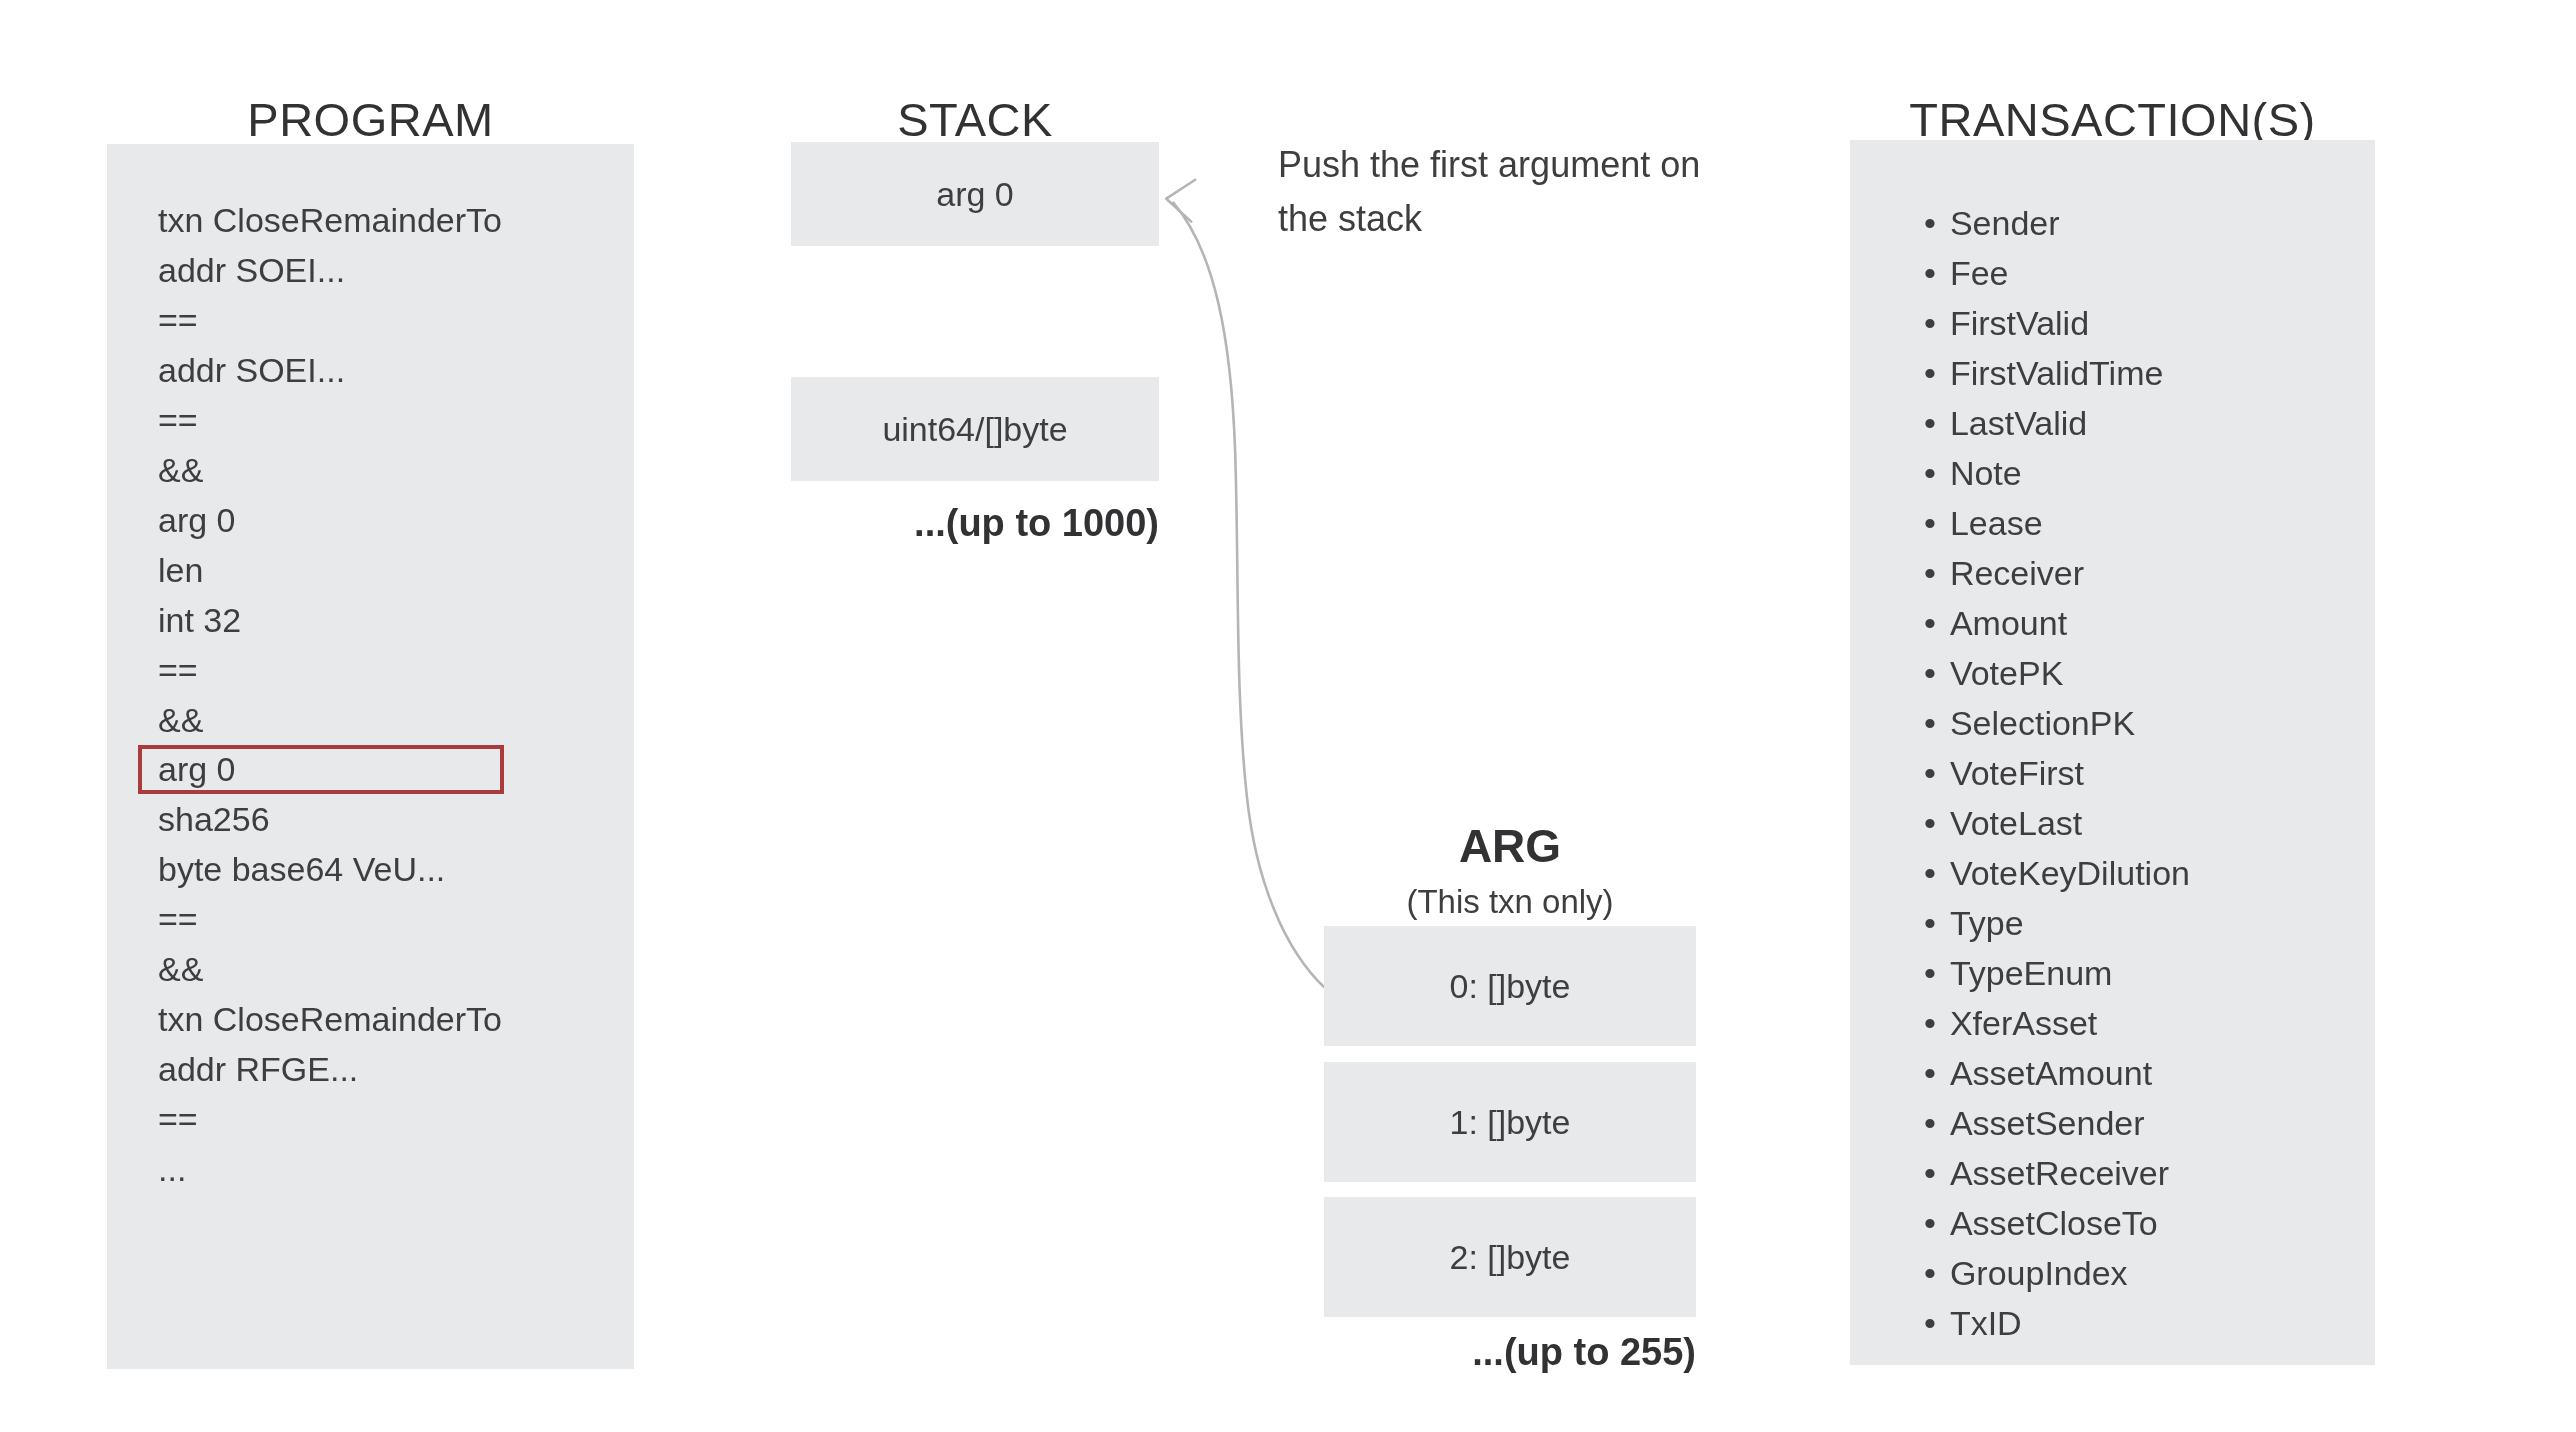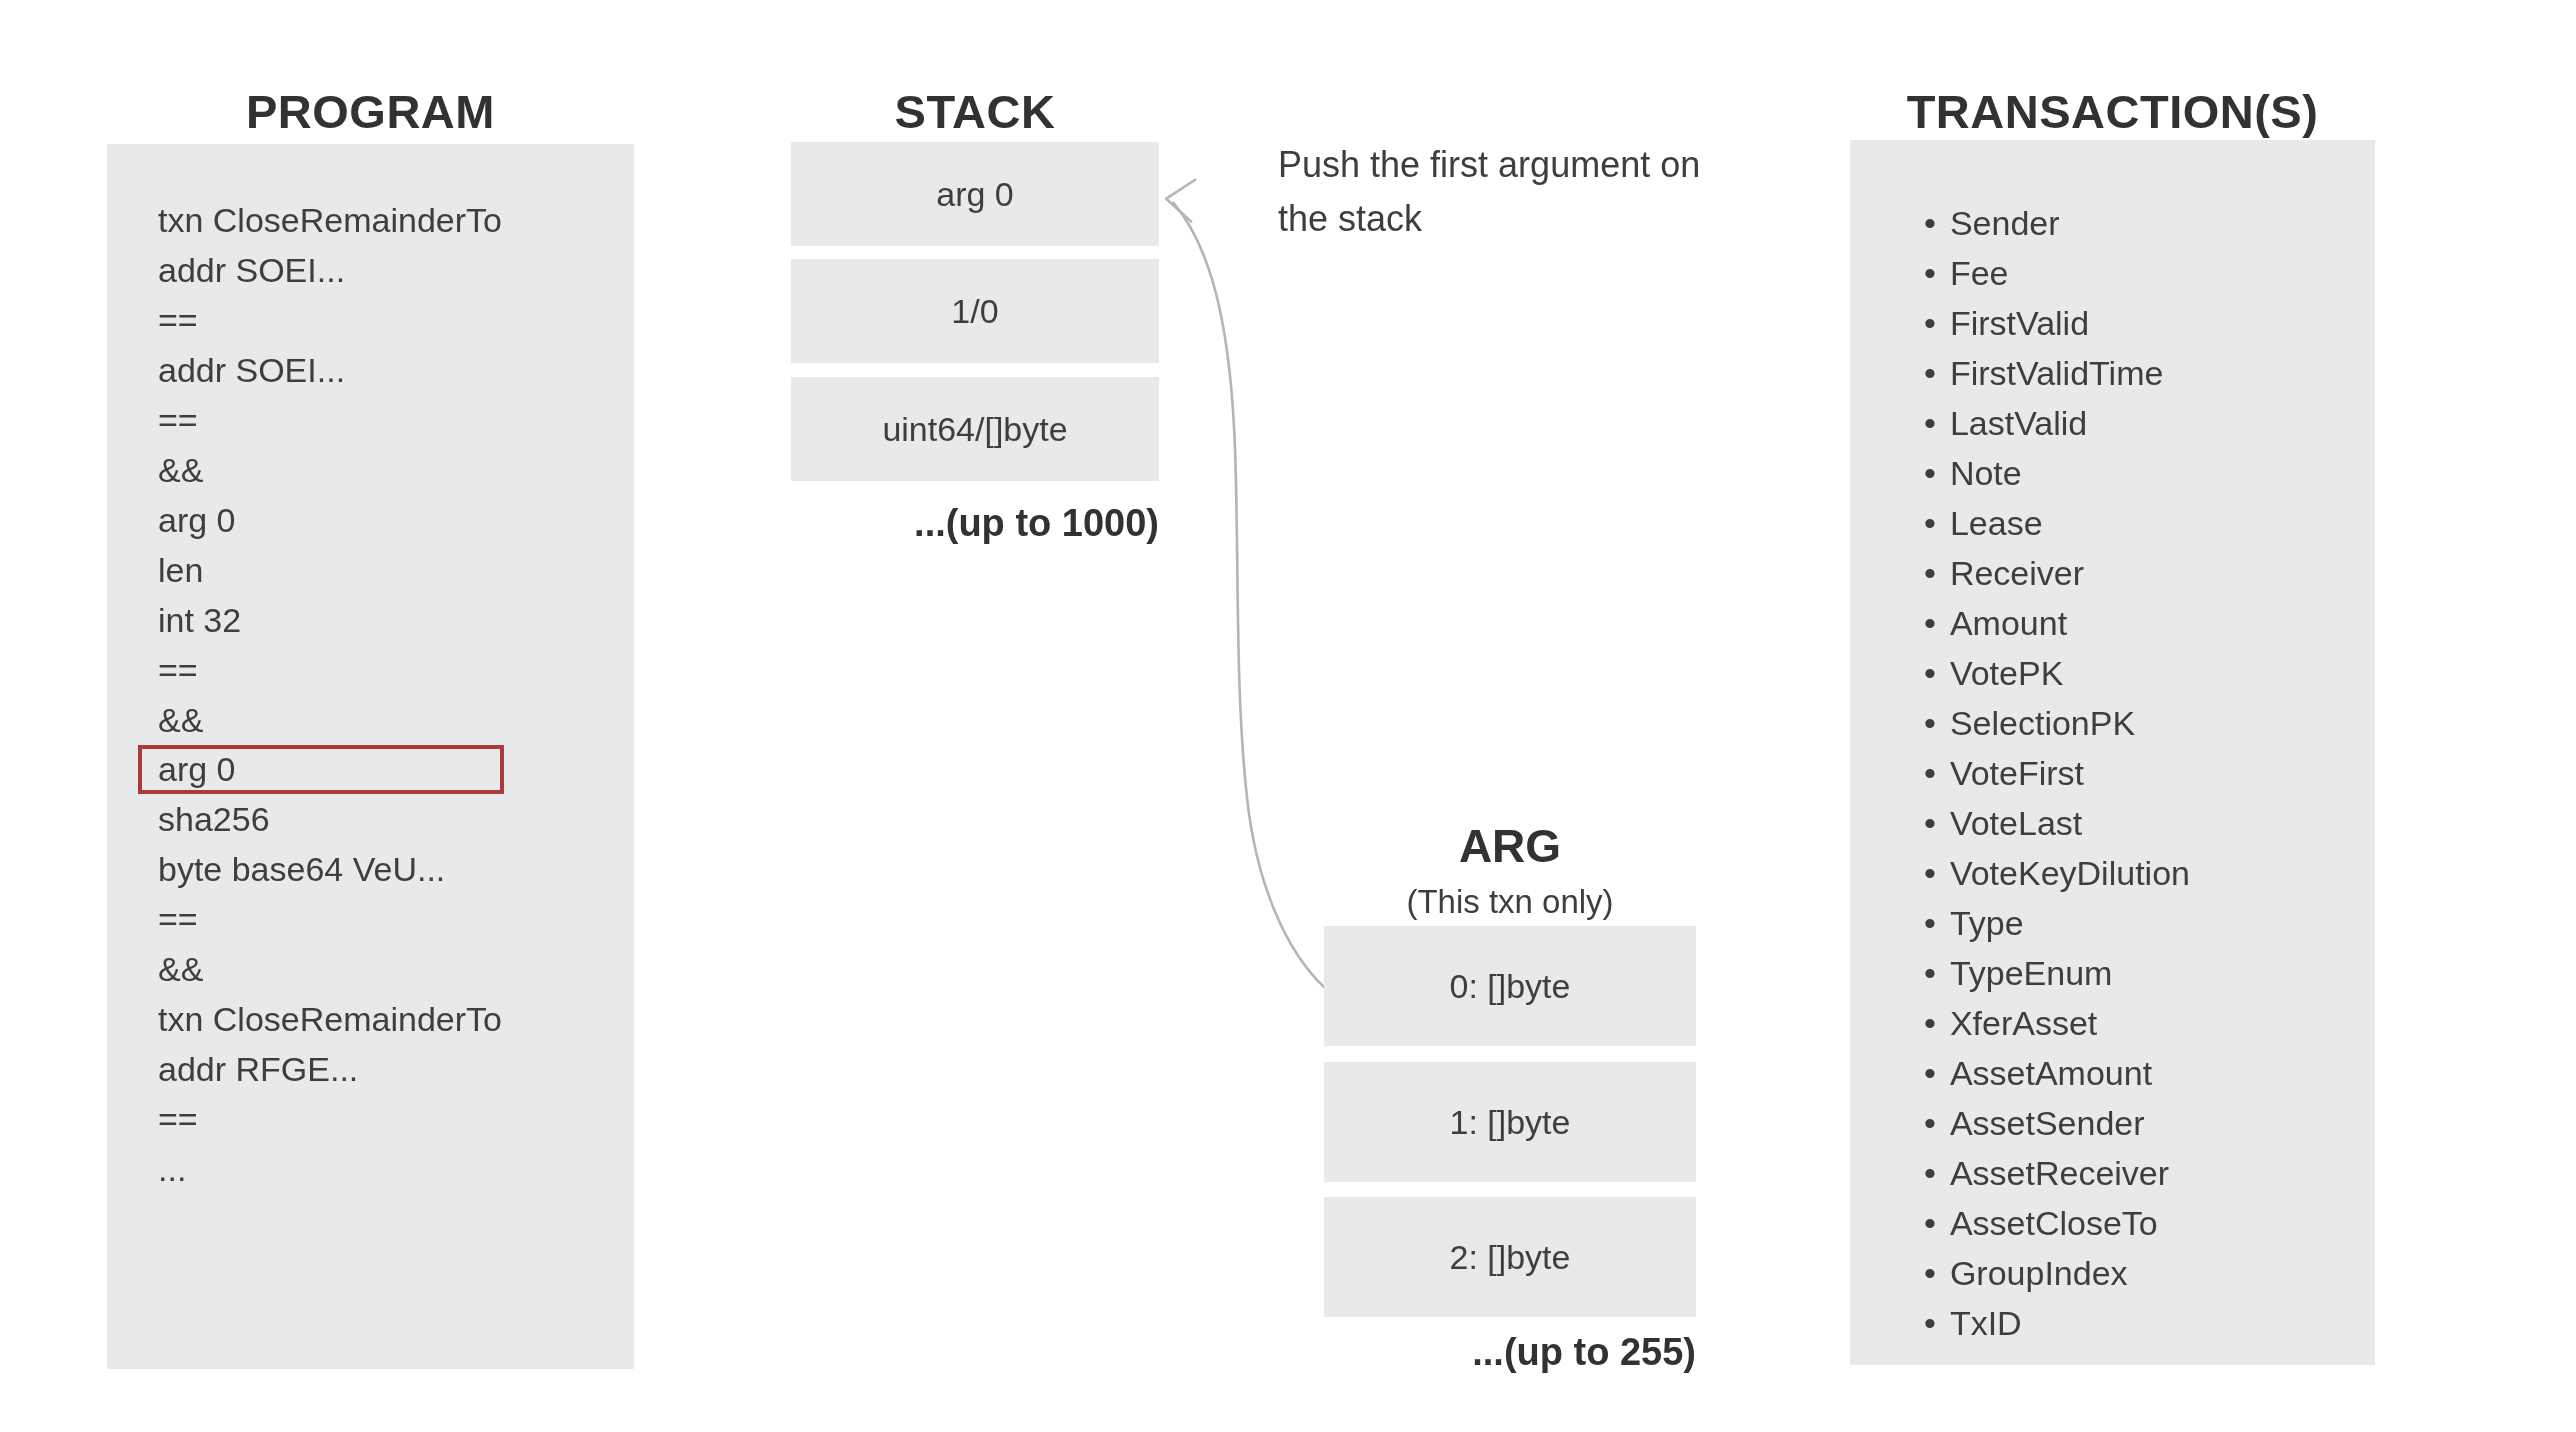--- a/index.html
+++ b/index.html
@@ -13,22 +13,22 @@
   html,body{background:#ffffff;}
   .canvas{
     position:relative;
     width:2576px;height:1433px;
     background:#ffffff;
     font-family:"Liberation Sans","DejaVu Sans",sans-serif;
     color:var(--text);
     overflow:hidden;
   }
   .col-title{
-    position:absolute;top:84px;height:56px;line-height:56px;
-    font-size:47px;font-weight:bold;color:var(--title);
+    position:absolute;top:92px;height:56px;line-height:56px;
+    font-size:47px;font-weight:normal;color:var(--title);
     text-align:center;letter-spacing:0.5px;white-space:nowrap;
   }
   .panel{
     position:absolute;background:var(--box-bg);
   }
   
   .program-panel{left:107px;top:144px;width:527px;height:1225px;}
   .prog-lines{position:absolute;left:0;top:44px;width:100%;margin-top:7px;}
   .prog-line{
     height:50px;line-height:50px;margin-left:51px;
@@ -111,21 +111,20 @@
       <div class="prog-line">==</div>
       <div class="prog-line">&amp;&amp;</div>
       <div class="prog-line">txn CloseRemainderTo</div>
       <div class="prog-line">addr RFGE...</div>
       <div class="prog-line">==</div>
       <div class="prog-line">...</div>
     </div>
   </div>
 
   <div class="panel stack-box" style="top:142px;">arg 0</div>
-  <div class="panel stack-box" style="top:259px;">1/0</div>
   <div class="panel stack-box" style="top:377px;">uint64/[]byte</div>
   <div class="more-caption stack-more">...(up to 1000)</div>
 
   <div class="annotation">Push the first argument on the stack</div>
 
   <svg class="arrow-svg" width="2576" height="1433" viewBox="0 0 2582 1436">
     <path d="M1176,203 C1218,252 1234,340 1238,452 C1242,572 1238,692 1250,800 C1259,882 1287,952 1329,991"></path>
     <path d="M1198,180 L1169,199 L1194,222"></path>
   </svg>
 

